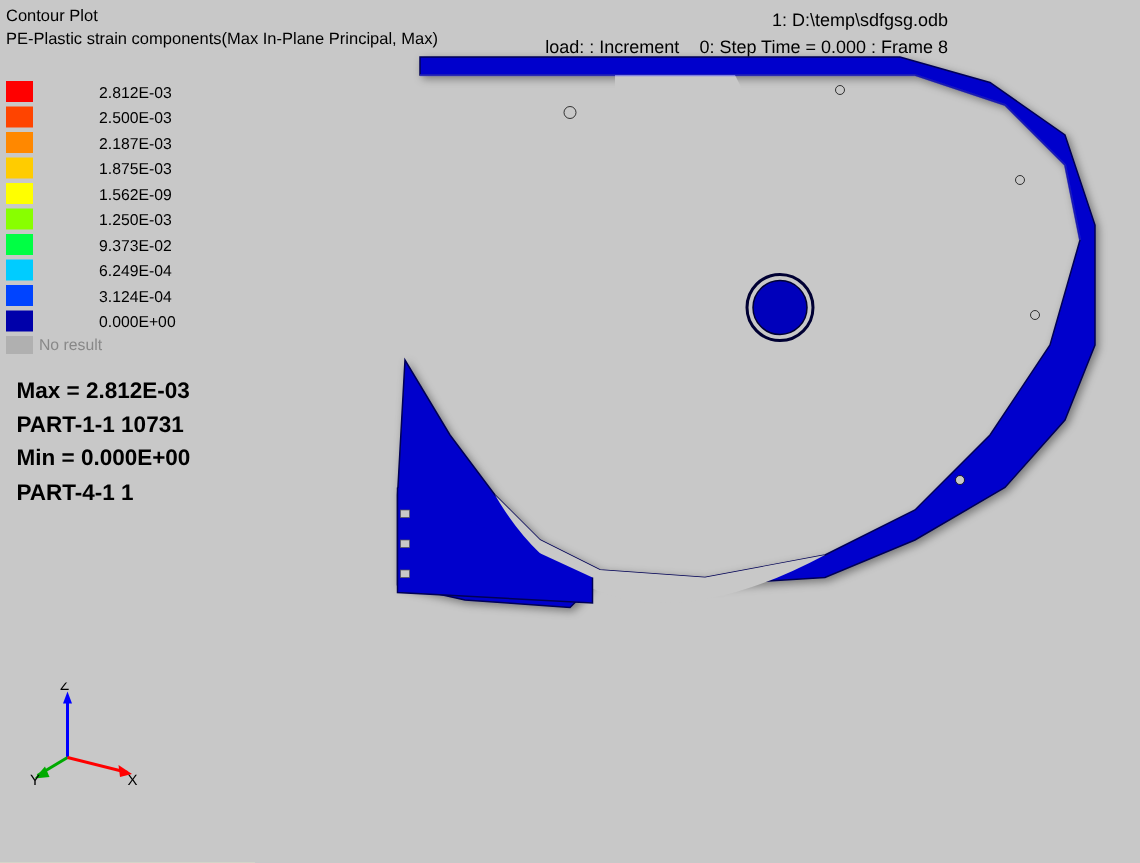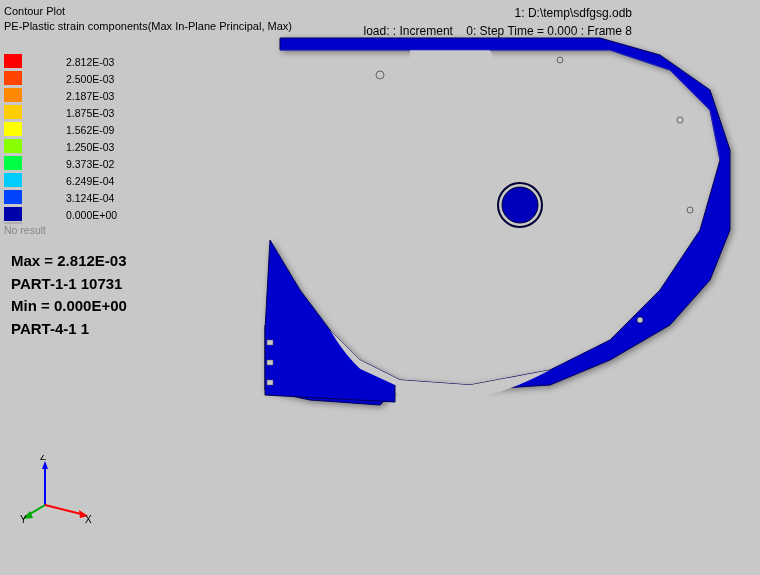--- a/index.html
+++ b/index.html
@@ -59,24 +59,23 @@
       flex-shrink: 0;
     }
     .legend-label {
       font-size: 10.5px;
       color: #000;
       white-space: nowrap;
     }
     
     .legend-no-result {
       display: flex;
-      align-items: flex-start;
+      align-items: flex-end;
       height: 14px;
       margin-bottom: 1px;
-      flex-direction: column;
     }
     .legend-no-result-color {
       width: 18px;
       height: 12px;
       background: #b0b0b0;
       margin-right: 4px;
     }
     
     #stats {
       position: absolute;

